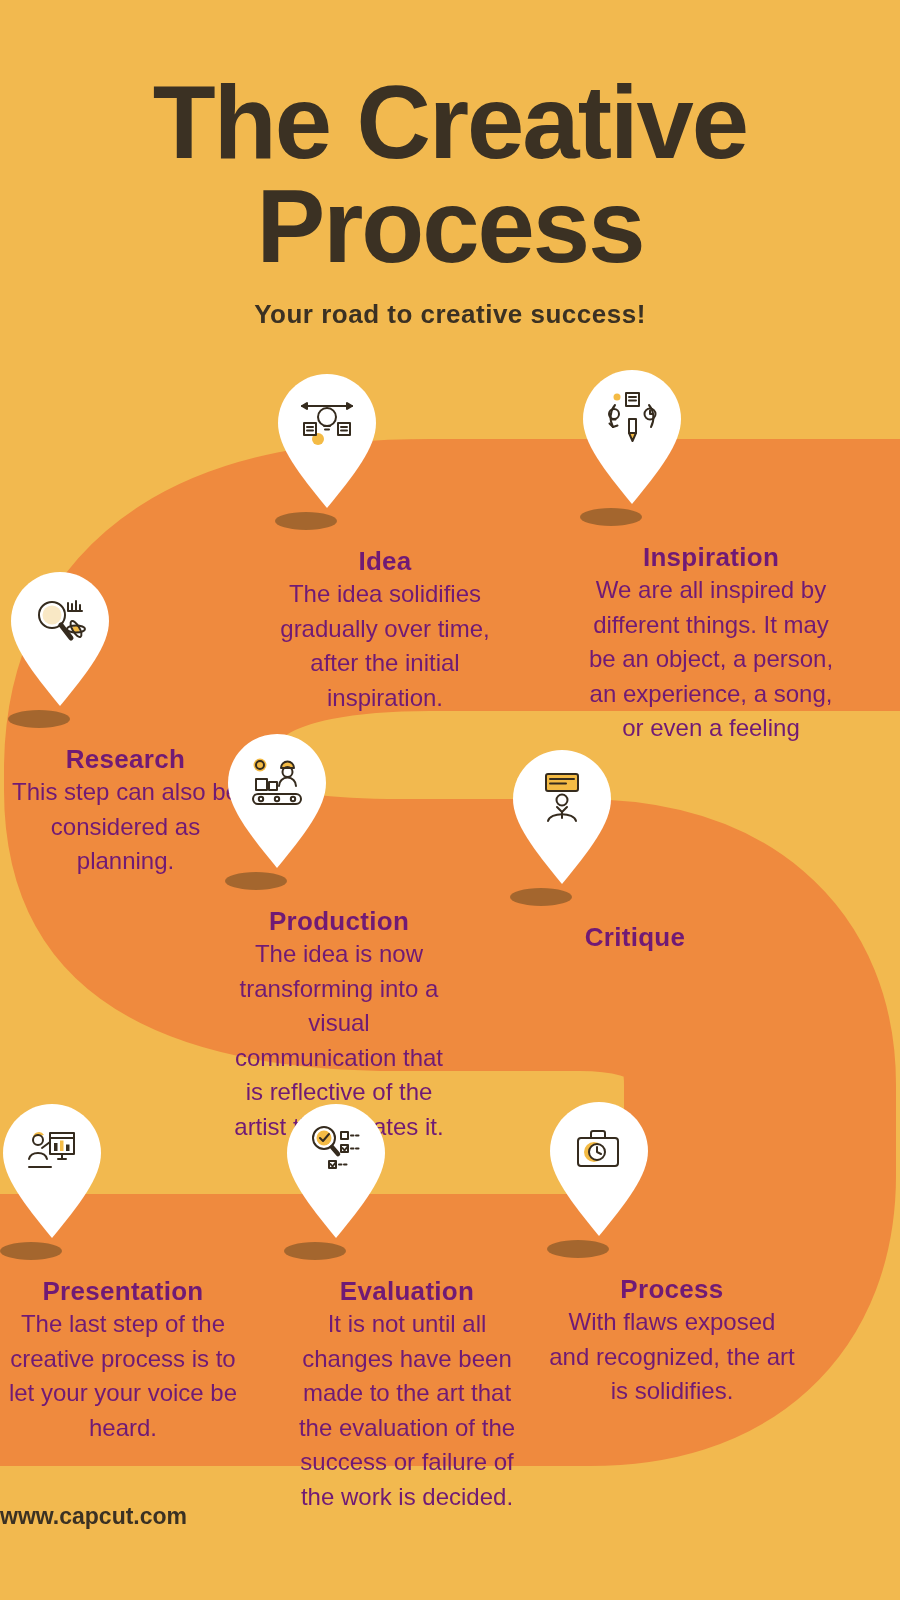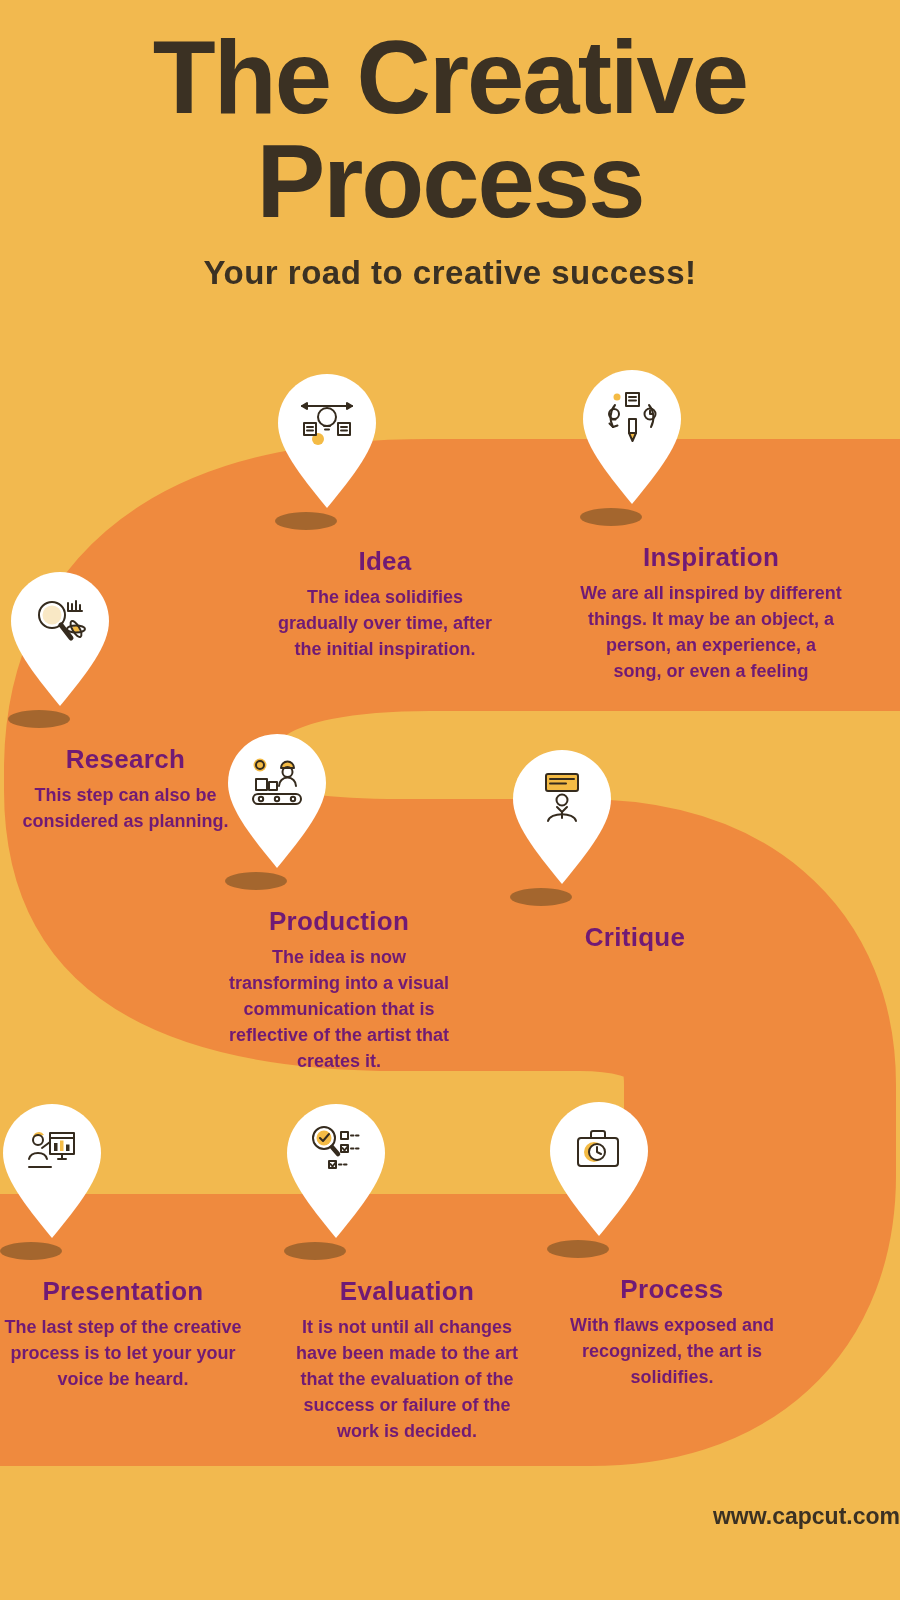--- a/index.html
+++ b/index.html
@@ -1,29 +1,29 @@
 <!DOCTYPE html>
 <html><head>
 <meta charset="utf-8">
 <style>
   * { margin:0; padding:0; box-sizing:border-box; }
   body { font-family:"Liberation Sans", sans-serif; }
   .canvas { position:relative; width:900px; height:1600px; background:#F2B94F; overflow:hidden; }
   .road-svg { position:absolute; left:0; top:0; z-index:1; }
   .header { position:absolute; top:26px; left:0; width:100%; text-align:center; z-index:3; color:#3B3123; }
-  .title { font-size:103px; font-weight:900; line-height:1.01; letter-spacing:-2px; }
-  .subtitle { margin-top:20px; font-size:33px; font-weight:800; letter-spacing:0.5px; }
+  .title { font-size:103px; font-weight:900; line-height:1.01; letter-spacing:-2px;margin-top:45px; }
+  .subtitle { margin-top:20px; font-size:26px; font-weight:800; letter-spacing:0.5px; }
   .step { position:absolute; z-index:2; display:flex; flex-direction:column; text-align:center; color:#701a75; }
   .pin { position:relative; width:104px; height:138px; }
   .pin-shape { position:absolute; left:0; top:0; }
   .pin-icon { position:absolute; left:50%; top:21px; transform:translateX(-50%); }
   .pin-shadow { width:62px; height:18px; border-radius:50%; background:#A4662E; margin-top:2px; }
   .step-title { margin-top:16px; font-size:26px; font-weight:800; letter-spacing:0.3px; }
-  .step-desc { margin-top:8px; font-size:18px; line-height:1.44; font-weight:700; }
-  .footer { position:absolute; left:0; top:1503px; width:100%; text-align:right; font-size:23px; font-weight:800; color:#3B3123; z-index:3; }
+  .step-desc { margin-top:0; font-size:24px; line-height:1.44; font-weight:400; }
+  .footer { position:absolute; left:0; top:1503px; width:100%; text-align:left; font-size:23px; font-weight:800; color:#3B3123; z-index:3; }
   
   .step-idea         { left:275px; top:372px;  width:220px; }
   .step-inspiration  { left:580px; top:368px;  width:262px; }
   .step-research     { left:8px;   top:570px;  width:235px; }
   .step-production   { left:225px; top:732px;  width:228px; }
   .step-critique     { left:510px; top:748px;  width:250px; }
   .step-presentation { left:0px;   top:1102px; width:246px; }
   .step-evaluation   { left:284px; top:1102px; width:246px; }
   .step-rework       { left:547px; top:1100px; width:250px; }
 </style>

